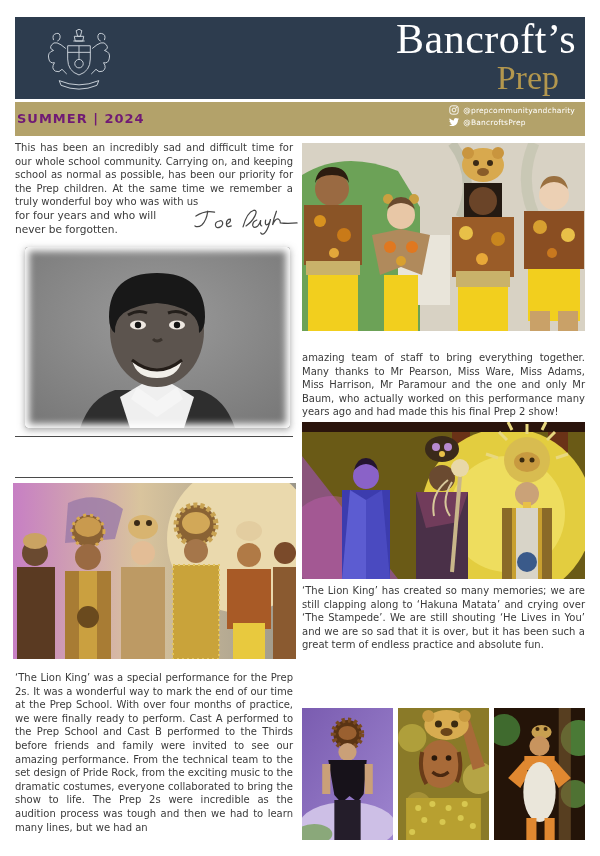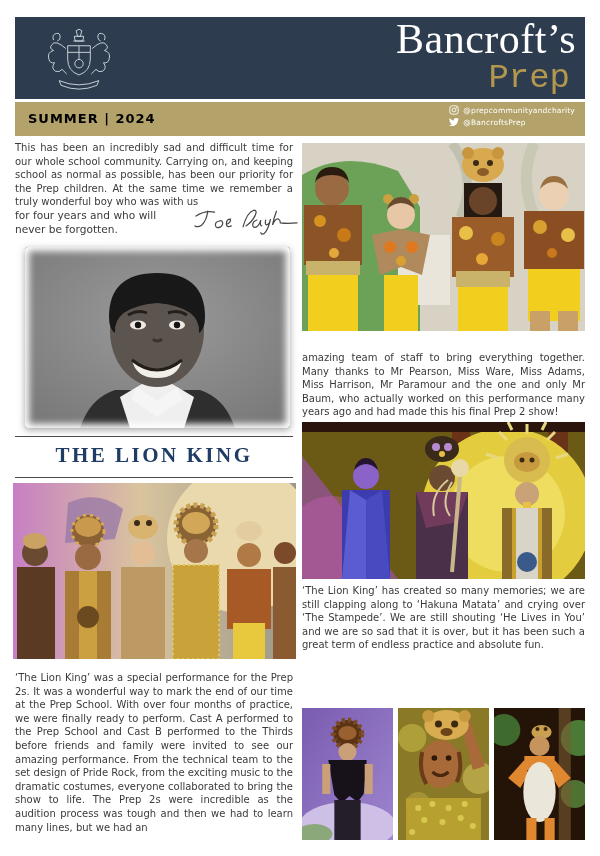--- a/index.html
+++ b/index.html
@@ -3,24 +3,24 @@
 <meta charset="utf-8">
 <style>
   html,body{margin:0;padding:0;background:#ffffff;}
   .page{position:relative;width:600px;height:856px;background:#ffffff;overflow:hidden;
         font-family:"DejaVu Sans","Liberation Sans",sans-serif;color:#3a3a3a;}
   
   .masthead{position:absolute;left:15px;top:17px;width:570px;height:82px;background:#2d3c4e;}
   .crest{position:absolute;left:16px;top:8px;width:96px;height:66px;}
   .school-name{position:absolute;right:9px;top:0px;font-family:"Liberation Serif","DejaVu Serif",serif;
                font-size:42px;line-height:44px;color:#ffffff;letter-spacing:.5px;}
-  .school-dept{position:absolute;right:15px;top:42px;font-family:Liberation Mono, monospace;
+  .school-dept{position:absolute;right:26px;top:42px;font-family:Liberation Serif, serif;
                font-size:34px;line-height:38px;color:#b3974e;}
   .issue-bar{position:absolute;left:15px;top:102px;width:570px;height:34px;background:#b3a26a;}
-  .issue-label{position:absolute;left:13px;top:9px;color:#000000;font-size:13px;font-weight:bold;
+  .issue-label{position:absolute;left:2px;top:9px;color:#701a75;font-size:13px;font-weight:bold;
                letter-spacing:1px;}
   .social{position:absolute;right:10px;top:3px;display:flex;flex-direction:column;gap:2px;}
   .social-row{display:flex;align-items:center;gap:4px;justify-content:flex-start;}
   .social-row svg{width:10px;height:10px;flex:0 0 auto;}
   .social-handle{color:#ffffff;font-size:7.5px;font-weight:normal;letter-spacing:.2px;}
   
   .para{position:absolute;font-size:10px;line-height:13.6px;text-align:justify;color:#3a3a3a;margin:0;}
   .tail{position:absolute;font-size:10.6px;line-height:13.6px;color:#3a3a3a;}
   .signature{position:absolute;left:192px;top:202px;width:108px;height:40px;}
   .heading-rule{position:absolute;left:15px;width:278px;border-top:1.6px solid #4a4a4a;}
@@ -114,21 +114,20 @@
       <circle cx="113" cy="78" r="3.2" fill="#141414"></circle>
       <circle cx="152" cy="78" r="3.2" fill="#141414"></circle>
       <path d="M103 68 q10 -6 19 -2 M143 66 q10 -4 19 2" stroke="#241f1b" stroke-width="3" fill="none"></path>
       <path d="M128 92 q4 4 9 0" stroke="#3a332d" stroke-width="3" fill="none"></path>
       <path d="M107 113 q25 20 50 0 q-4 18 -25 18 q-21 0 -25 -18z" fill="#f2efe9"></path>
       <path d="M107 113 q25 20 50 0" stroke="#241d18" stroke-width="3" fill="none"></path>
     </svg>
   </div>
 
   <div class="heading-rule" style="top:436px;"></div>
-  <div class="article-heading">THE LION KING</div>
   <div class="heading-rule" style="top:477px;"></div>
 
   <div class="photo" style="left:13px;top:483px;width:283px;height:176px;">
     <svg viewBox="0 0 283 176" preserveAspectRatio="none">
       <defs>
         <linearGradient id="c-bg" x1="0" y1="0" x2="1" y2="0">
           <stop offset="0%" stop-color="#c77fc4"></stop>
             <stop offset="45%" stop-color="#d9c49d"></stop>
           <stop offset="100%" stop-color="#9a968a"></stop>
         </linearGradient>

